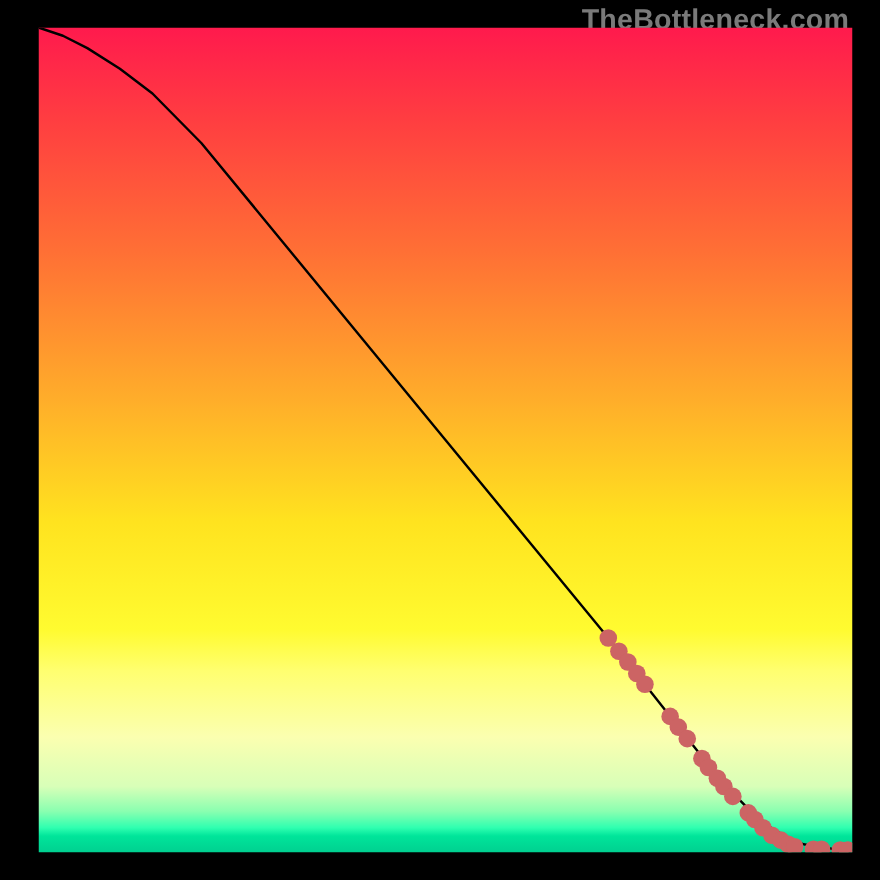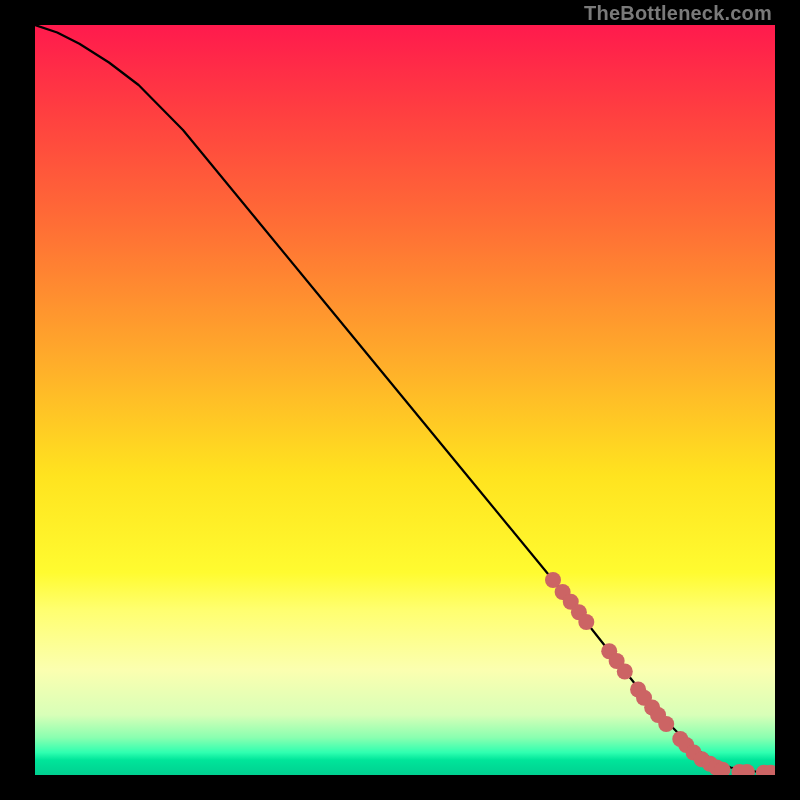--- a/index.html
+++ b/index.html
@@ -41,21 +41,21 @@
   .curve-svg {
     position: absolute;
     left: 0; top: 0;
     width: 100%; height: 100%;
   }
   .attribution {
     position: absolute;
     top: 2px;
     right: 28px;
     font-family: Arial, Helvetica, sans-serif;
-    font-size: 20px;
+    font-size: 26px;
     font-weight: 600;
     color: #7a7a7a;
     letter-spacing: 0.2px;
   }
 </style>
 </head>
 <body>
 
 <div class="frame">
   <div class="attribution">TheBottleneck.com</div>

